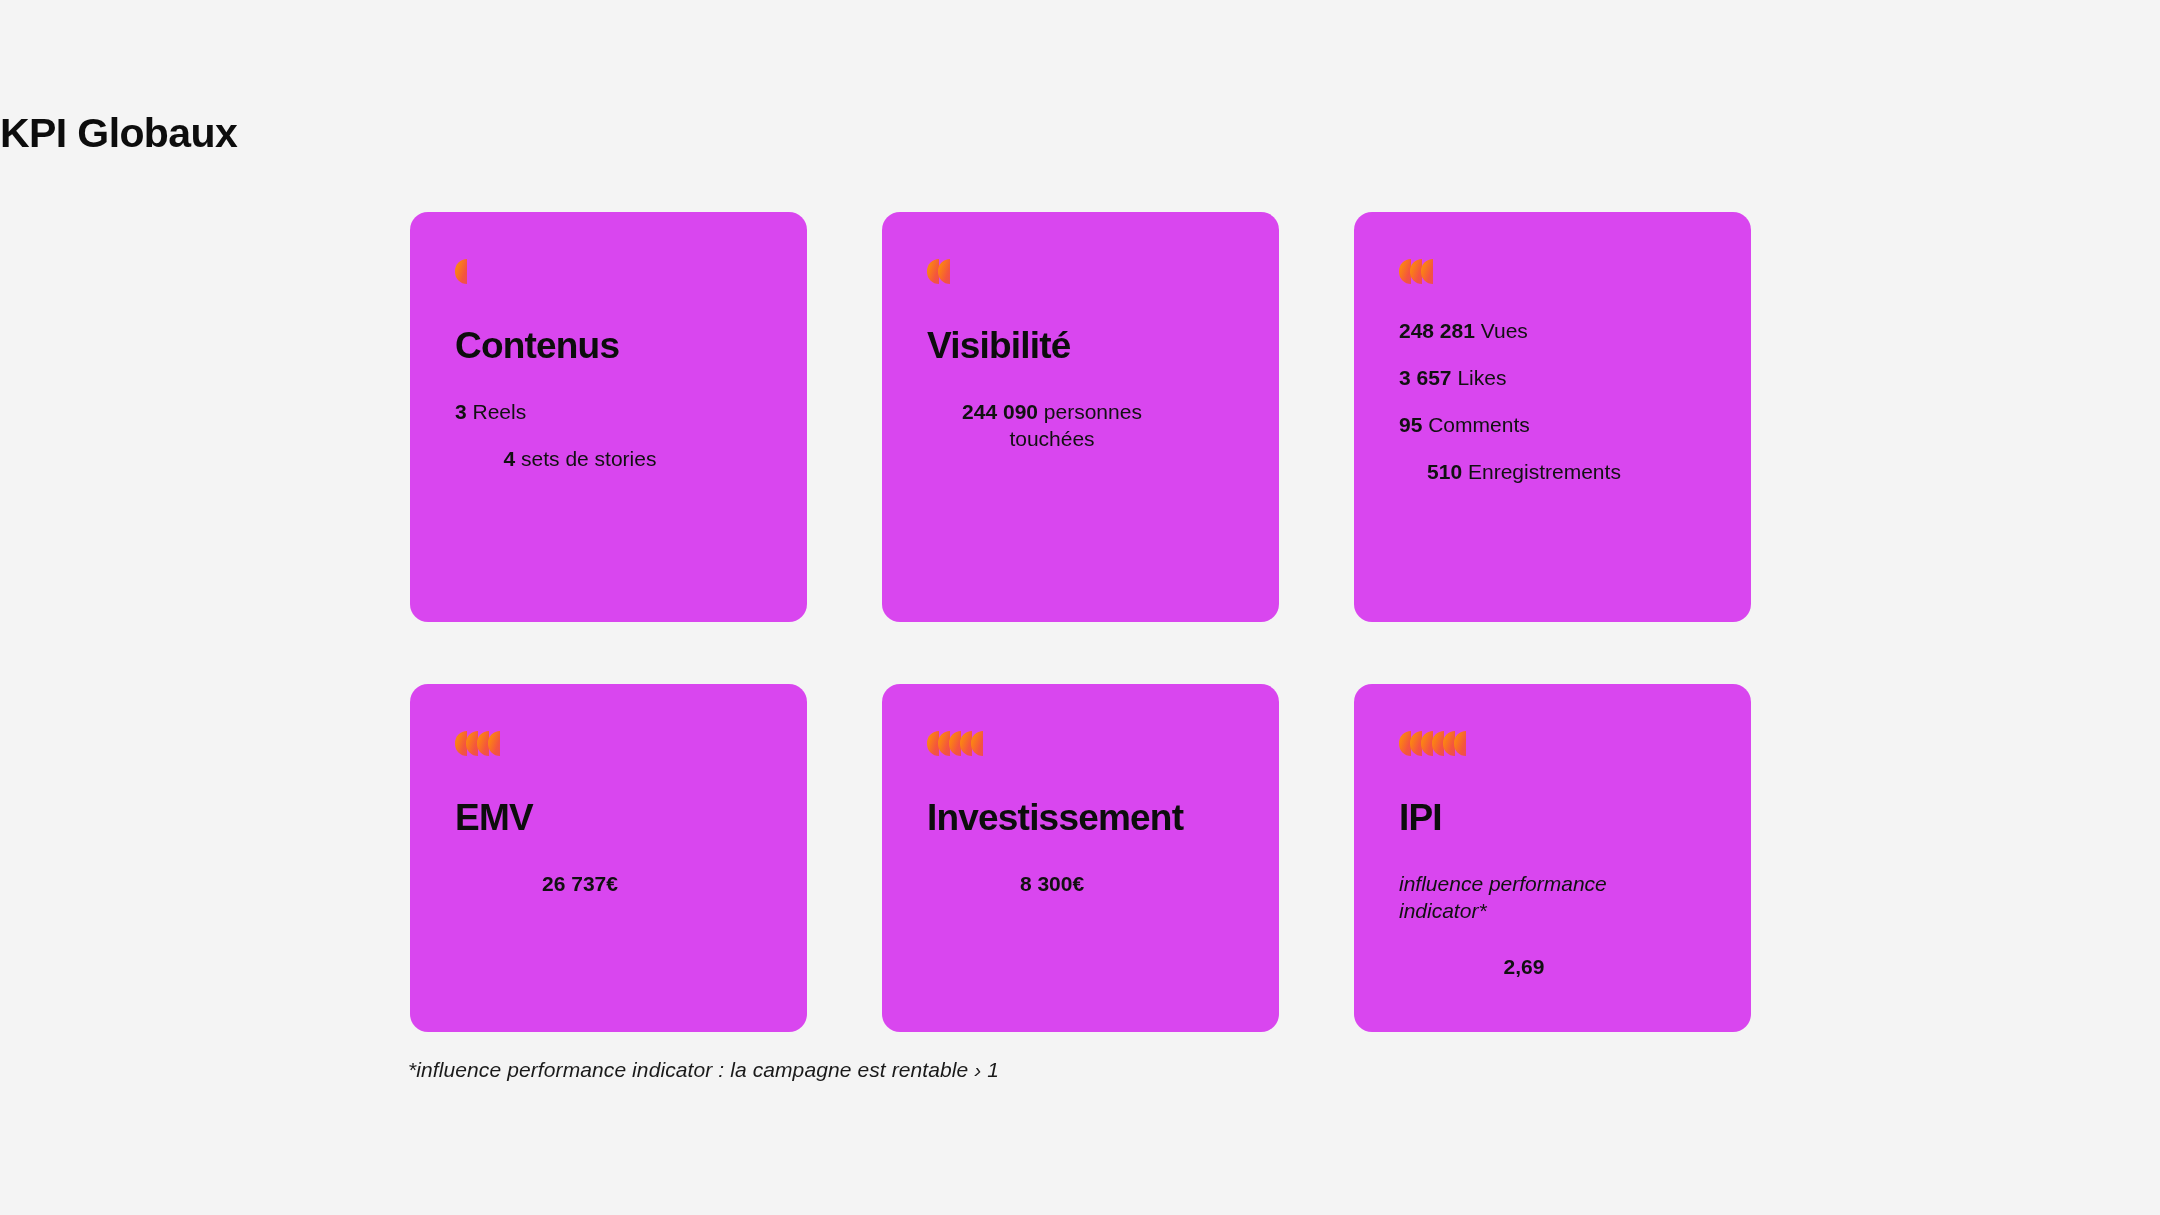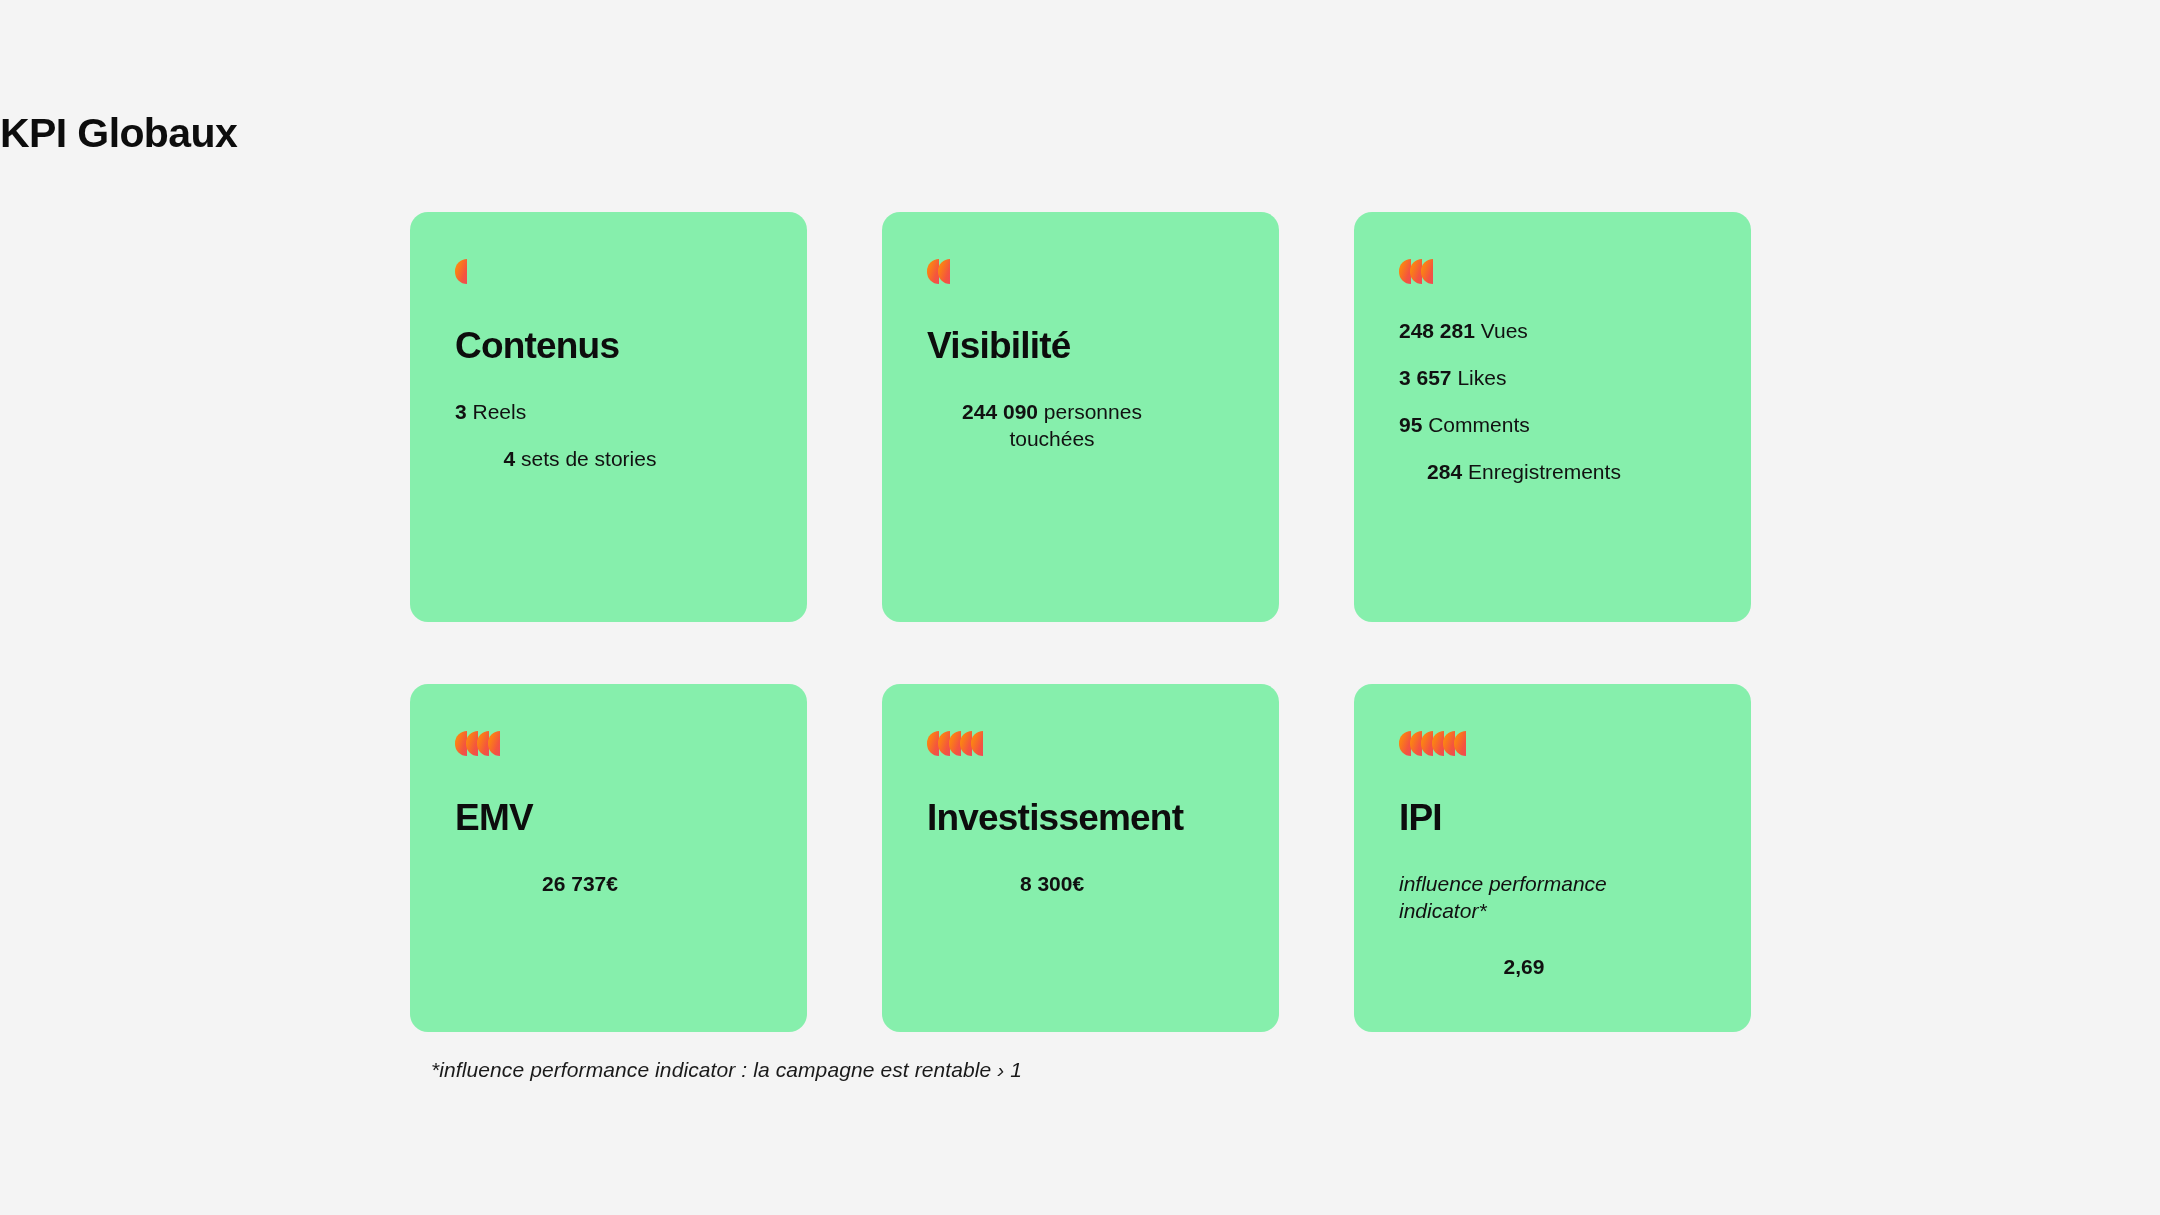--- a/index.html
+++ b/index.html
@@ -43,21 +43,21 @@
     left: 410px;
     width: 1342px;
     display: grid;
     grid-template-columns: 397px 397px 397px;
     grid-template-rows: 410px 348px;
     column-gap: 75px;
     row-gap: 62px;
   }
 
   .kpi-card {
-    background: #86efac;
+    background: #d946ef;
     border-radius: 18px;
     padding: 30px 45px 30px 45px;
     position: relative;
     overflow: hidden;
   }
 
   
   .card-icon {
     display: flex;
     align-items: center;
@@ -111,21 +111,21 @@
     line-height: 1.28;
     color: #111111;
     max-width: 260px;
     margin-bottom: 30px;
   }
 
   
   .footnote {
     position: absolute;
     top: 1058px;
-    left: 431px;
+    left: 408px;
     font-size: 21px;
     font-style: italic;
     color: #1a1a1a;
     letter-spacing: 0.1px;
   }
 </style>
 </head>
 <body>
 
 <div class="page">
@@ -156,21 +156,21 @@
       <div class="kpi-card">
         <div class="card-icon">
           <span class="half-disc"></span>
           <span class="half-disc"></span>
           <span class="half-disc"></span>
         </div>
         <div class="card-stats">
           <div class="stat-line"><b>248 281</b><span> Vues</span></div>
           <div class="stat-line"><b>3 657</b><span> Likes</span></div>
           <div class="stat-line"><b>95</b><span> Comments</span></div>
-          <div class="stat-line"><b>284</b><span> Enregistrements</span></div>
+          <div class="stat-line"><b>510</b><span> Enregistrements</span></div>
         </div>
       </div>
       <div class="kpi-card">
         <div class="card-icon">
           <span class="half-disc"></span>
           <span class="half-disc"></span>
           <span class="half-disc"></span>
           <span class="half-disc"></span>
         </div>
         <div class="card-title">EMV</div>

